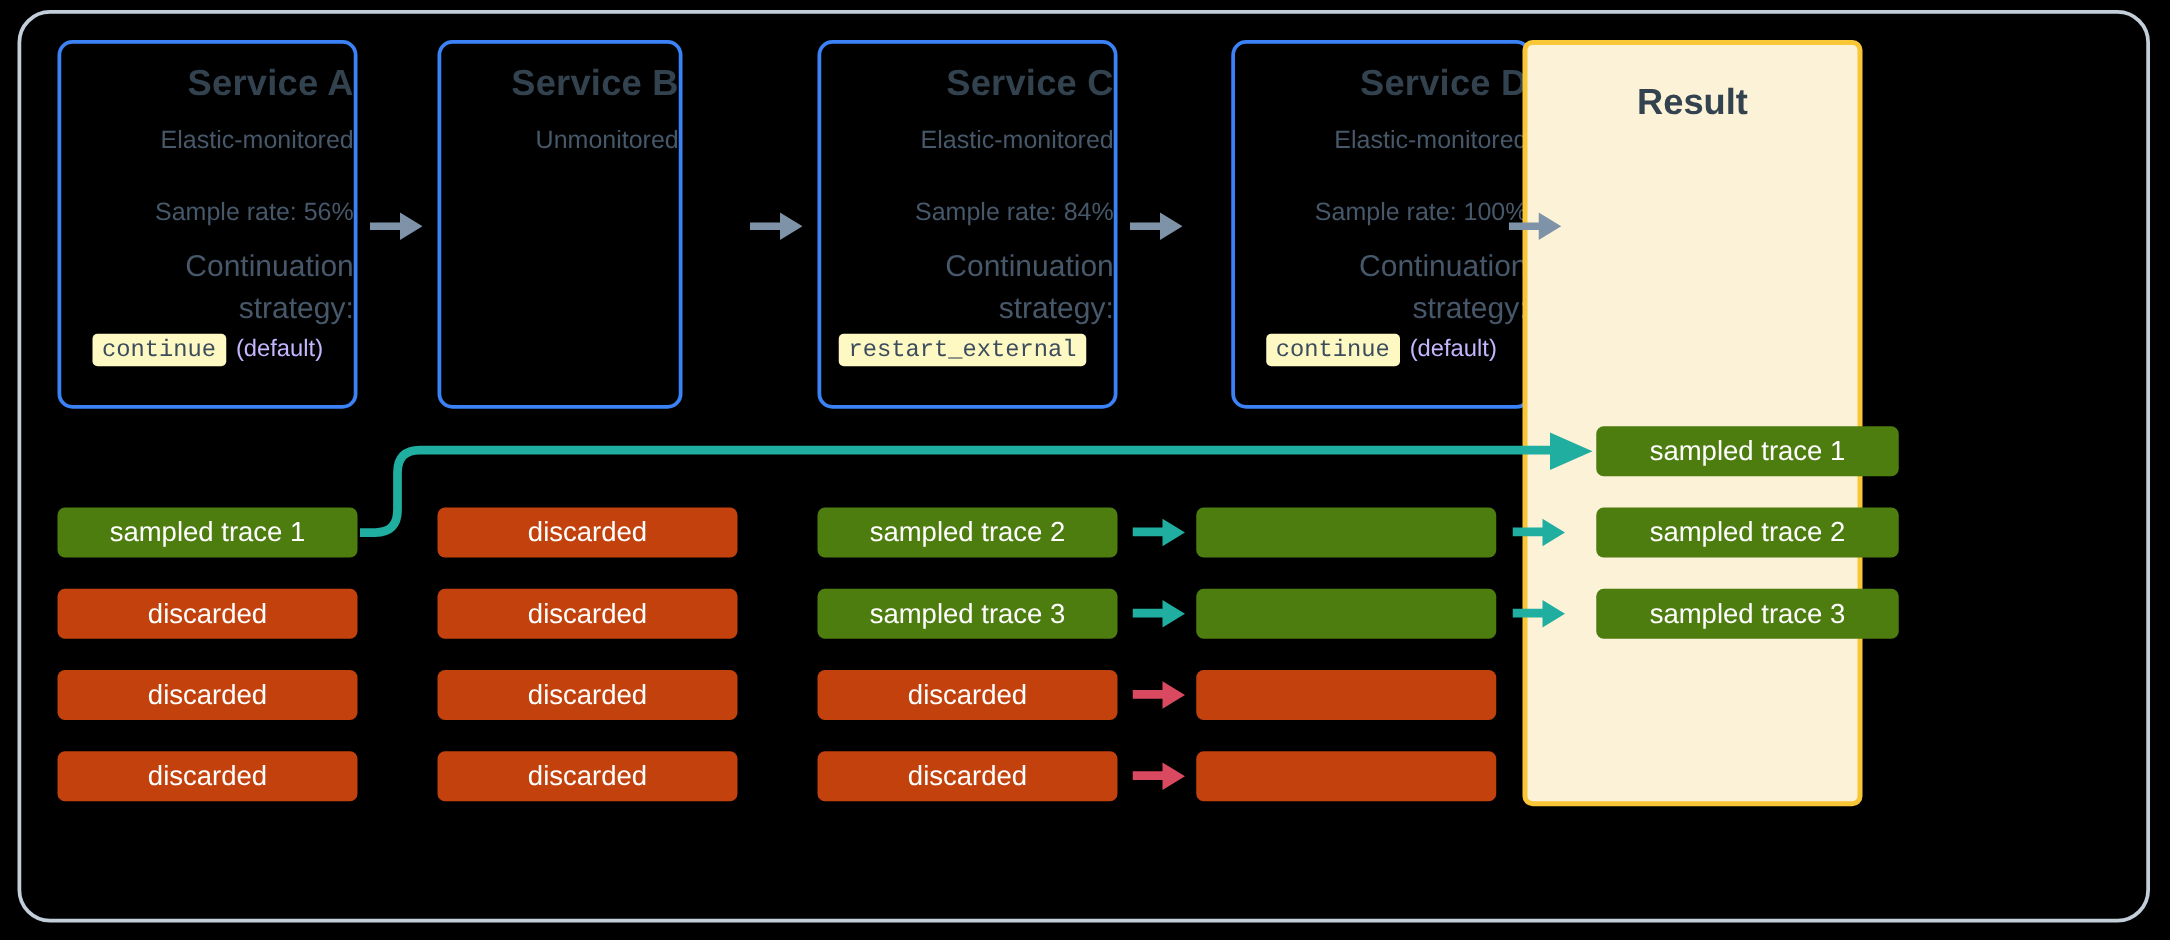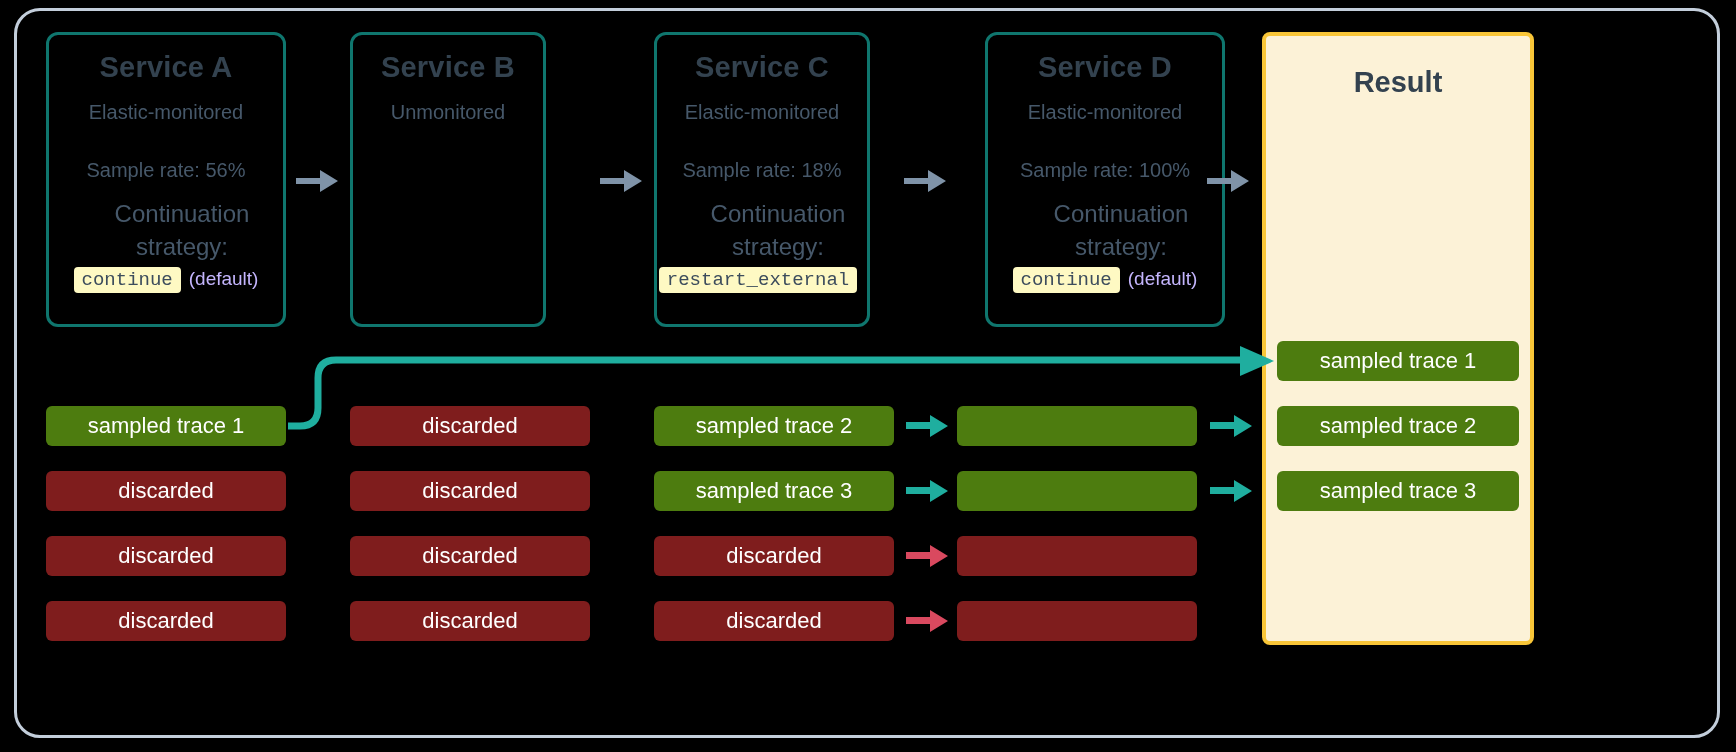--- a/index.html
+++ b/index.html
@@ -7,55 +7,55 @@
        font-family:"Liberation Sans",sans-serif;}
 
   #stage{position:relative;width:1736px;height:752px;background:#000;}
 
   
   #frame{position:absolute;left:14px;top:8px;width:1706px;height:730px;
          border:3px solid #c3cedb;border-radius:26px;box-sizing:border-box;}
 
   
   .svc{position:absolute;top:32px;height:295px;
-       border:3px solid #0f766e;border-radius:12px;box-sizing:border-box;
-       text-align:center;padding-top:14px;}
+       border:3px solid #3b82f6;border-radius:12px;box-sizing:border-box;
+       text-align:right;padding-top:14px;}
   .svc .title{font-size:29px;font-weight:bold;color:#33424f;letter-spacing:.2px;
               line-height:1.25;margin-bottom:14px;}
   .svc .sub{font-size:20px;color:#46586a;line-height:1.3;}
   .svc .rate{font-size:20px;color:#46586a;margin-top:34px;}
   .svc .contlbl{font-size:24px;color:#46586a;margin-top:16px;line-height:1.35;padding-left:32px;}
   .svc .strategy{margin-top:4px;font-size:19px;color:#46586a;
                  display:flex;justify-content:center;align-items:baseline;gap:8px;
                  flex-wrap:wrap;}
   .code{font-family:"Liberation Mono",monospace;font-size:19px;color:#3c4c5c;
         background:#fef9c3;border-radius:4px;padding:2px 8px;display:inline-block;}
   .defnote{font-size:19px;color:#c4b5fd;}
 
   #svcA{left:46px;width:240px;}
   #svcB{left:350px;width:196px;}
-  #svcC{left:654px;width:216px;}
+  #svcC{left:654px;width:240px;}
   #svcD{left:985px;width:240px;}
 
   
-  #result{position:absolute;left:1262px;top:32px;width:272px;height:613px;
+  #result{position:absolute;left:1218px;top:32px;width:272px;height:613px;
           background:#fcf2d7;border:4px solid #f9c638;border-radius:8px;
           box-sizing:border-box;}
   #result .title{font-size:29px;font-weight:bold;color:#33424f;
                  text-align:center;margin-top:30px;}
 
   
   .garrow{position:absolute;top:167px;width:42px;height:28px;}
 
   
   .tbox{position:absolute;height:40px;border-radius:6px;box-sizing:border-box;
         display:flex;align-items:center;justify-content:center;
         font-size:22px;color:#ffffff;}
   .teal{background:#4d7c0f;}
-  .red {background:#7f1d1d;}
+  .red {background:#c2410c;}
 
   
   .sarrow{position:absolute;width:42px;height:26px;}
 
   
   #links{position:absolute;left:0;top:0;width:1736px;height:752px;
          pointer-events:none;}
 </style>
 </head>
 <body>
@@ -76,21 +76,21 @@
   </div>
 
   <div class="svc" id="svcB">
     <div class="title">Service B</div>
     <div class="sub">Unmonitored</div>
   </div>
 
   <div class="svc" id="svcC">
     <div class="title">Service C</div>
     <div class="sub">Elastic-monitored</div>
-    <div class="rate">Sample rate: 18%</div>
+    <div class="rate">Sample rate: 84%</div>
     <div class="contlbl">Continuation strategy:</div>
     <div class="strategy">
       <span class="code">restart_external</span>
       <span class="defnote"></span>
     </div>
   </div>
 
   <div class="svc" id="svcD">
     <div class="title">Service D</div>
     <div class="sub">Elastic-monitored</div>

